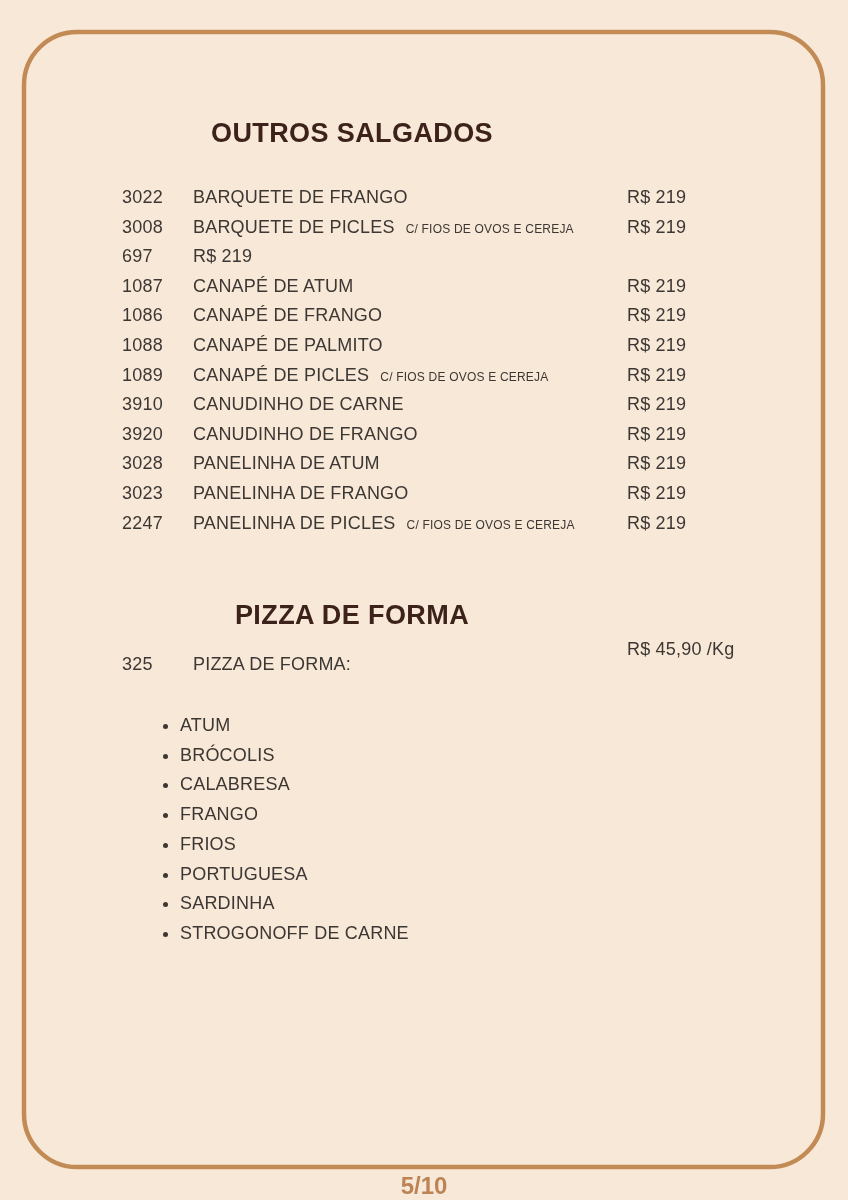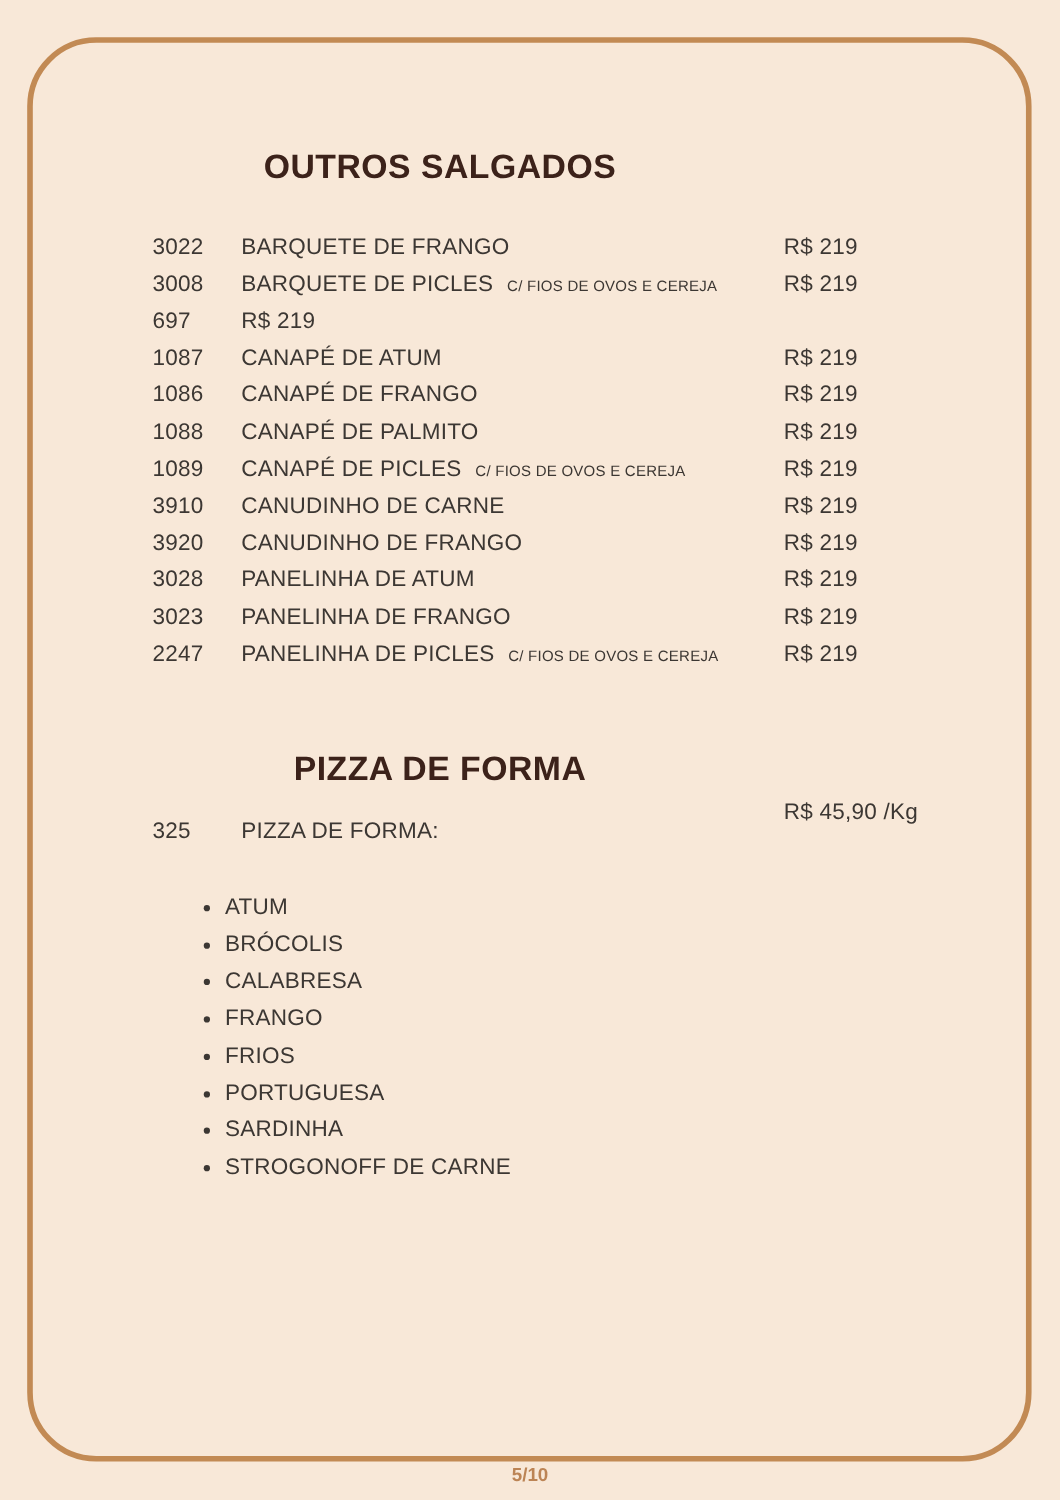--- a/index.html
+++ b/index.html
@@ -33,21 +33,21 @@
   .note{font-size:12px;margin-left:11px;letter-spacing:.2px;}
   .pizza-row-wrap{top:650px;}
   .pizza-row-wrap .price{position:relative;top:-15px;}
   .flavors{
     position:absolute;top:699px;left:149px;margin:12px;padding:0 0 0 19px;
     list-style:disc;
   }
   .flavors li{font-size:18px;line-height:29.7px;letter-spacing:.2px;}
   .page-number{
     position:absolute;top:1172px;left:0;width:848px;text-align:center;
-    font-size:15px;font-weight:700;color:var(--pagenum);
+    font-size:24px;font-weight:700;color:var(--pagenum);
   }
 </style>
 </head>
 <body>
 
 <div>
 
   <svg class="frame" viewBox="0 0 848 1200" xmlns="http://www.w3.org/2000/svg" aria-hidden="true">
     <path d="M 77 32 H 770 A 53 53 0 0 1 823 85 V 1114 A 53 53 0 0 1 770 1167 H 77 A 53 53 0 0 1 24 1114 V 85 A 53 53 0 0 1 77 32 Z" fill="none" stroke="#c28a54" stroke-width="4.5"></path>
   </svg>

